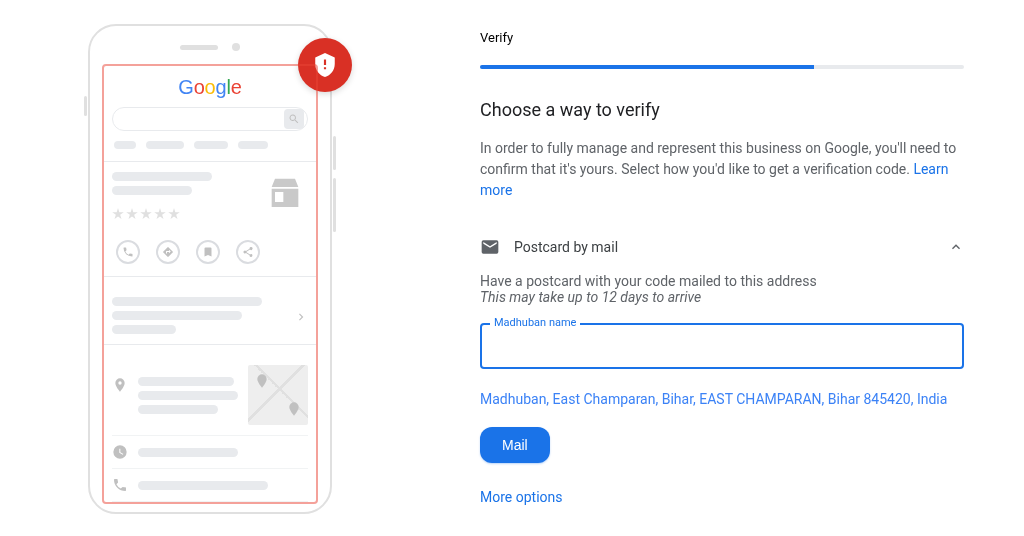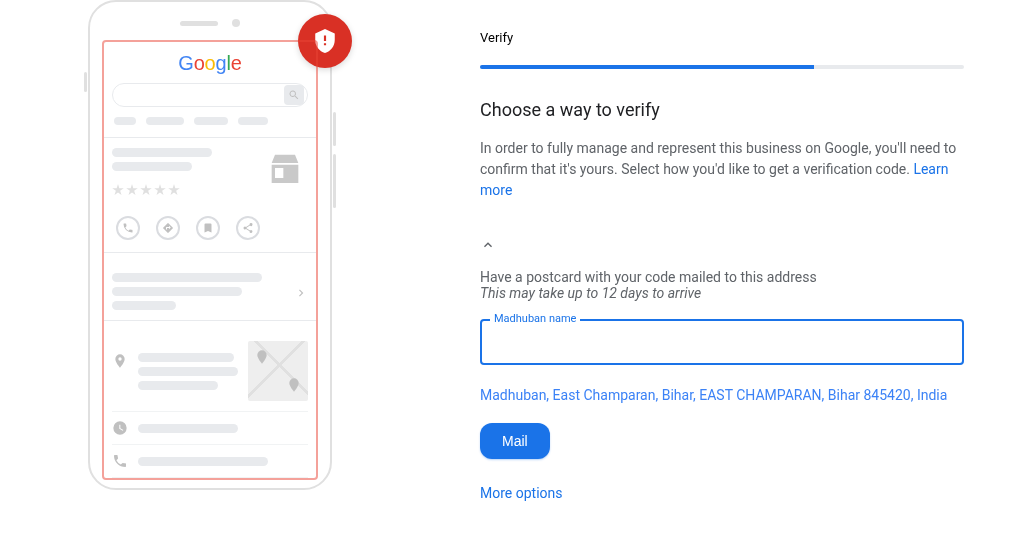--- a/index.html
+++ b/index.html
@@ -9,20 +9,21 @@
     width: 1024px;
     height: 536px;
     overflow: hidden;
     display: flex;
     align-items: flex-start;
   }
   
   .left-col {
     width: 420px;
     flex: 0 0 420px;
+    padding-top: 24px;
     display: flex;
     justify-content: center;
   }
   .phone {
     width: 244px;
     height: 490px;
     border: 2px solid #e0e0e0;
     border-radius: 28px;
     position: relative;
     background: #fff;
@@ -220,20 +221,26 @@
 <div class="right-col">
   <div class="step-label">Verify</div>
   <div class="progress">
       <div class="progress-fill"></div>
     </div>
   <h1>Choose a way to verify</h1>
   <p class="desc">
     <span>In order to fully manage and represent this business on Google, you'll need to confirm that it's yours. Select how you'd like to get a verification code. </span><span class="link">Learn more</span>
   </p>
   <div class="method">
+    <div class="method-left">
+      <svg viewBox="0 0 24 24">
+          <path d="M20 4H4a2 2 0 00-2 2v12a2 2 0 002 2h16a2 2 0 002-2V6a2 2 0 00-2-2zm0 4l-8 5-8-5V6l8 5 8-5z"></path>
+        </svg>
+      <span>Postcard by mail</span>
+    </div>
     <svg class="up" viewBox="0 0 24 24">
         <path d="M7.41 15.41L12 10.83l4.59 4.58L18 14l-6-6-6 6z"></path>
       </svg>
   </div>
   <div class="sub1">Have a postcard with your code mailed to this address</div>
   <div class="sub2">This may take up to 12 days to arrive</div>
   <div class="field-wrap">
     <div class="field-label">Madhuban name</div>
     <input type="text" class="field" value="" style="">
   </div>

